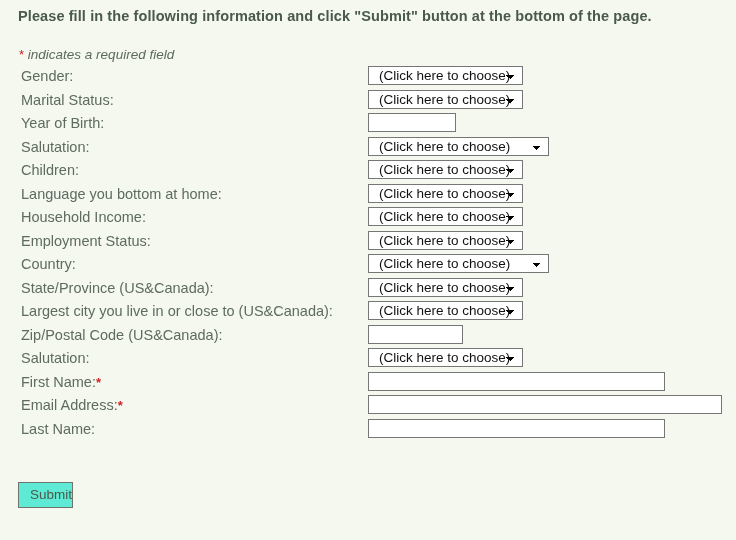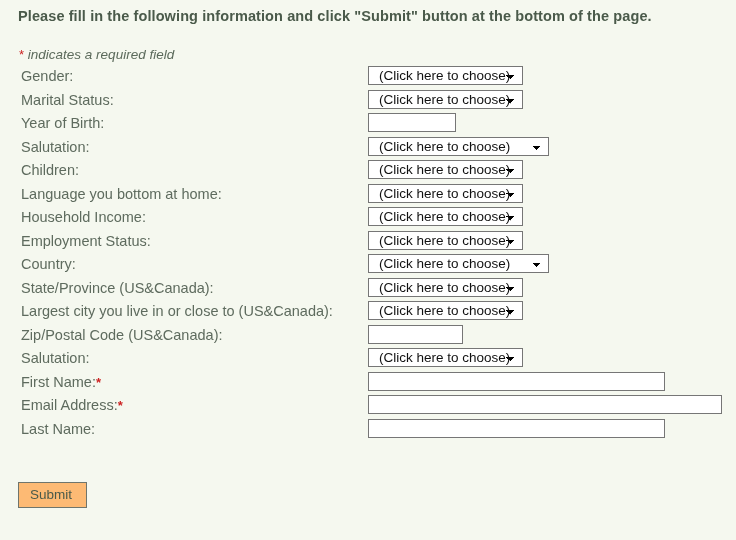--- a/index.html
+++ b/index.html
@@ -131,24 +131,24 @@
 
   .submit-wrap {
     position: absolute;
     left: 18px;
     top: 482px;
   }
   button.submit {
     font-family: "Liberation Sans", sans-serif;
     font-size: 13.5px;
     color: #4a5a4a;
-    background: #fdba74;
+    background: #5eead4;
     border: 1px solid #6f756c;
     border-radius: 0;
-    padding: 4px 14px 5px 11px;
+    padding: 4px 0 5px 11px;
     margin: 0;
     cursor: pointer;
     line-height: 15px;
   }
 </style>
 </head>
 <body>
 
 <div class="page">
 

